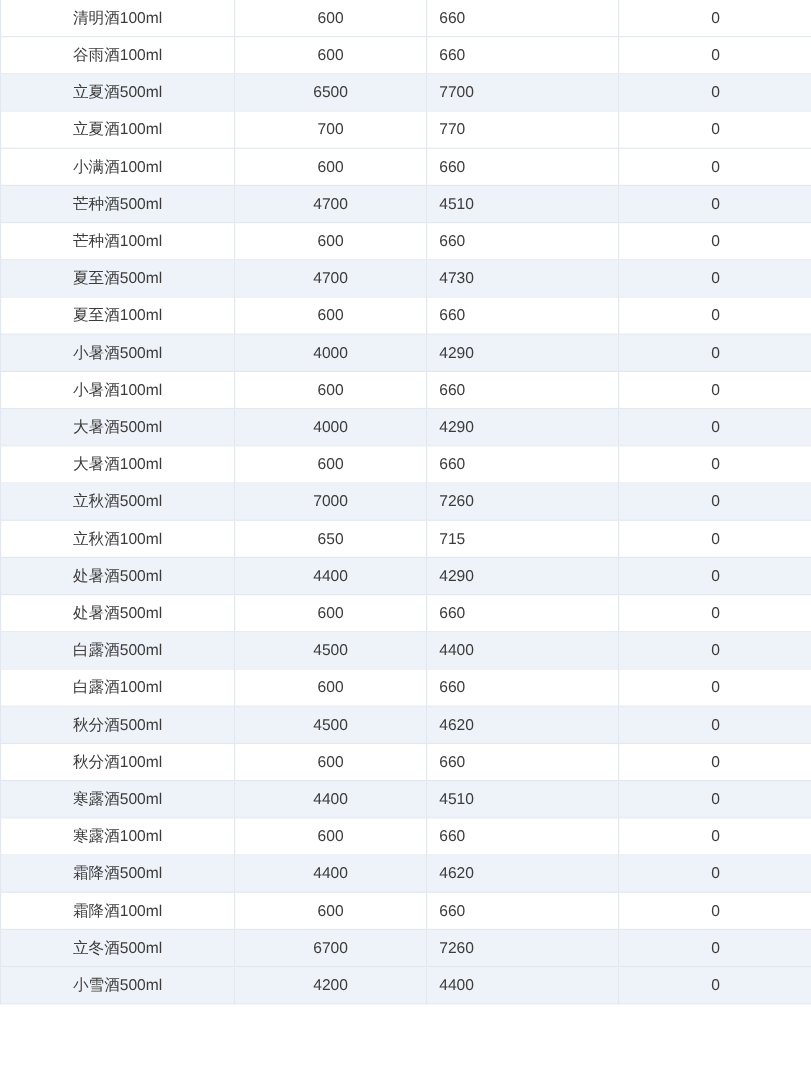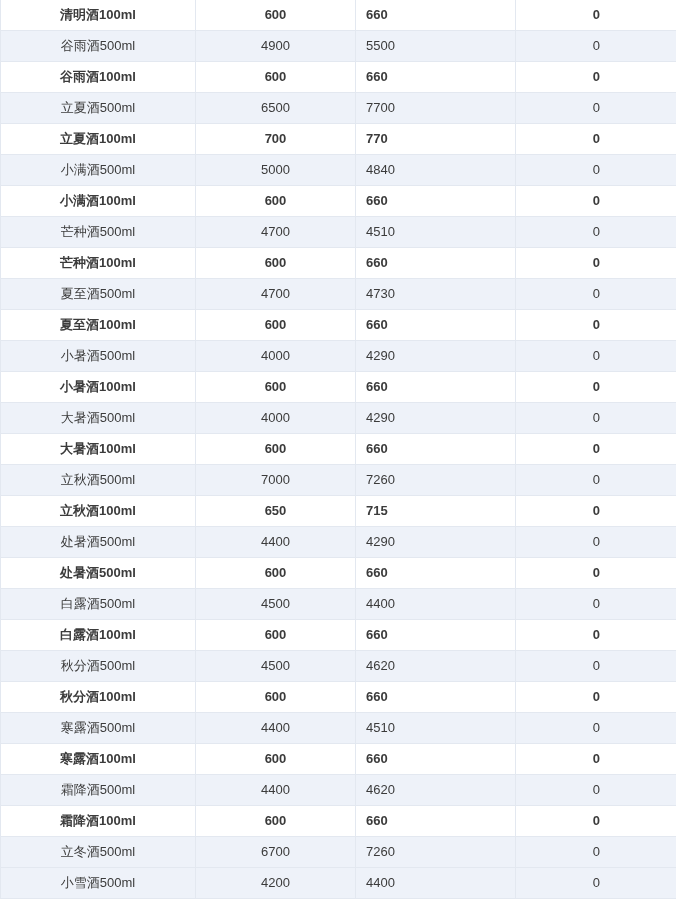--- a/index.html
+++ b/index.html
@@ -45,65 +45,52 @@
     width: 160px;
     text-align: left;
   }
   table.price-table td.c3 {
     width: 161px;
     text-align: center;
     border-right: none;
   }
   table.price-table tr.odd td {
     background: #ffffff;
-    font-weight: bold;
   }
   table.price-table tr.even td {
     background: #eef2f9;
   }
 </style>
 </head>
 <body>
 
 <table class="price-table">
   <tbody>
       <tr class="odd">
         <td class="c0">清明酒100ml</td>
         <td class="c1">600</td>
         <td class="c2">660</td>
         <td class="c3">0</td>
       </tr>
-      <tr class="even">
-        <td class="c0">谷雨酒500ml</td>
-        <td class="c1">4900</td>
-        <td class="c2">5500</td>
-        <td class="c3">0</td>
-      </tr>
       <tr class="odd">
         <td class="c0">谷雨酒100ml</td>
         <td class="c1">600</td>
         <td class="c2">660</td>
         <td class="c3">0</td>
       </tr>
       <tr class="even">
         <td class="c0">立夏酒500ml</td>
         <td class="c1">6500</td>
         <td class="c2">7700</td>
         <td class="c3">0</td>
       </tr>
       <tr class="odd">
         <td class="c0">立夏酒100ml</td>
         <td class="c1">700</td>
         <td class="c2">770</td>
-        <td class="c3">0</td>
-      </tr>
-      <tr class="even">
-        <td class="c0">小满酒500ml</td>
-        <td class="c1">5000</td>
-        <td class="c2">4840</td>
         <td class="c3">0</td>
       </tr>
       <tr class="odd">
         <td class="c0">小满酒100ml</td>
         <td class="c1">600</td>
         <td class="c2">660</td>
         <td class="c3">0</td>
       </tr>
       <tr class="even">
         <td class="c0">芒种酒500ml</td>

